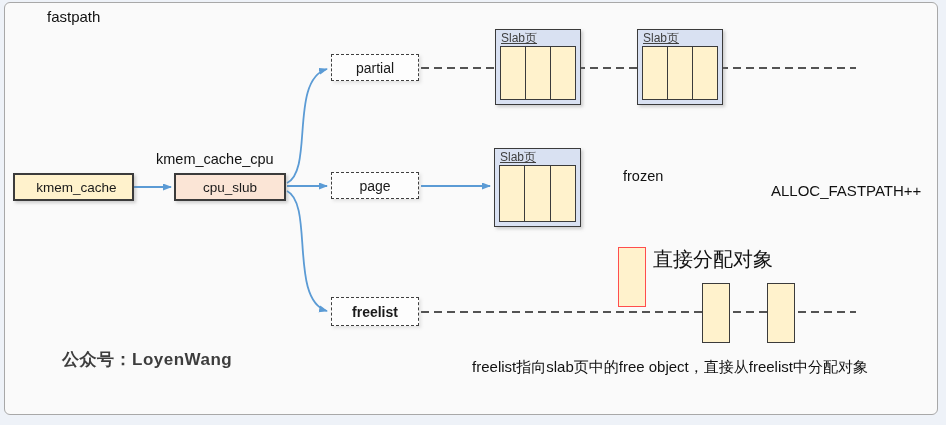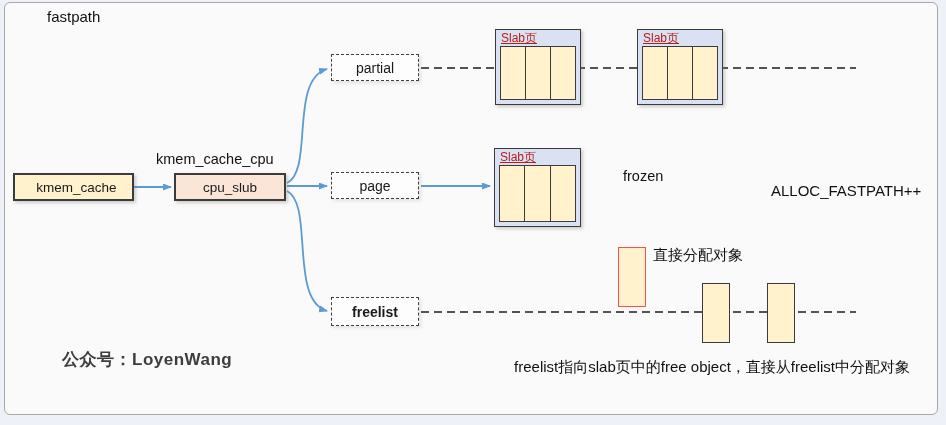--- a/index.html
+++ b/index.html
@@ -28,39 +28,39 @@
   }
   .yellow{background:#fff2cc;padding-left:6px;}
   .peach{background:#fbe5d6;}
 
   .slab{
     position:absolute;background:#d9e1f2;border:1.6px solid #3b3b3b;
     box-shadow:2px 2px 3px rgba(120,120,120,.35);
     display:flex;flex-direction:column;
   }
   .slab-label{
-    font-size:12px;color:#b91c1c;text-decoration:underline;
+    font-size:12px;color:#404040;text-decoration:underline;
     padding:1px 0 1px 5px;line-height:14px;
   }
   .slab-cells{
     flex:1;display:flex;margin:0 4px 4px 4px;border:1.5px solid #3b3b3b;
   }
   .slab-cell{flex:1;background:#fff2cc;}
   .slab-cell + .slab-cell{border-left:1.5px solid #3b3b3b;}
 
   .objbox{
     position:absolute;width:26px;height:58px;background:#fff2cc;
     border:1.6px solid #3b3b3b;
   }
   .objbox.red-border{border:1.6px solid #ff4d4d;}
 
   .red-text{color:#ff0000;margin-left:33px;}
   .lbl{position:absolute;white-space:nowrap;color:#111;}
   .caption{
-    position:absolute;left:430px;top:357px;width:480px;text-align:right;
+    position:absolute;left:430px;top:357px;width:480px;text-align:center;
     color:#111;
   }
   .caption .l1{font-size:15px;line-height:20px;}
   .caption .l2{font-size:14px;line-height:19px;}
   .watermark{font-size:17px;color:#3d3d3d;letter-spacing:.5px;}
 </style>
 </head>
 <body>
 
 <div class="frame"></div>
@@ -133,21 +133,21 @@
     <div class="slab-cell"></div>
     <div class="slab-cell"></div>
   </div>
 </div>
 
 <div class="lbl red-text" style="left:590px;top:168px;font-size:14.5px;">frozen</div>
 
 <div class="lbl red-text" style="left:738px;top:182px;font-size:15px;">ALLOC_FASTPATH++</div>
 
 <div class="objbox red-border" style="left:618px;top:247px;"></div>
-<div class="lbl" style="left:653px;top:246px;font-size:15px;">直接分配对象</div>
+<div class="lbl" style="left:653px;top:246px;font-size:20px;">直接分配对象</div>
 <div class="objbox" style="left:702px;top:283px;"></div>
 <div class="objbox" style="left:767px;top:283px;"></div>
 
 <div class="lbl watermark" style="left:62px;top:348px;font-weight:bold;">公众号：LoyenWang</div>
 
 <div class="caption">
   <div class="l1">freelist指向slab页中的free object，直接从freelist中分配对象</div>
 </div>
 
 </body></html>

